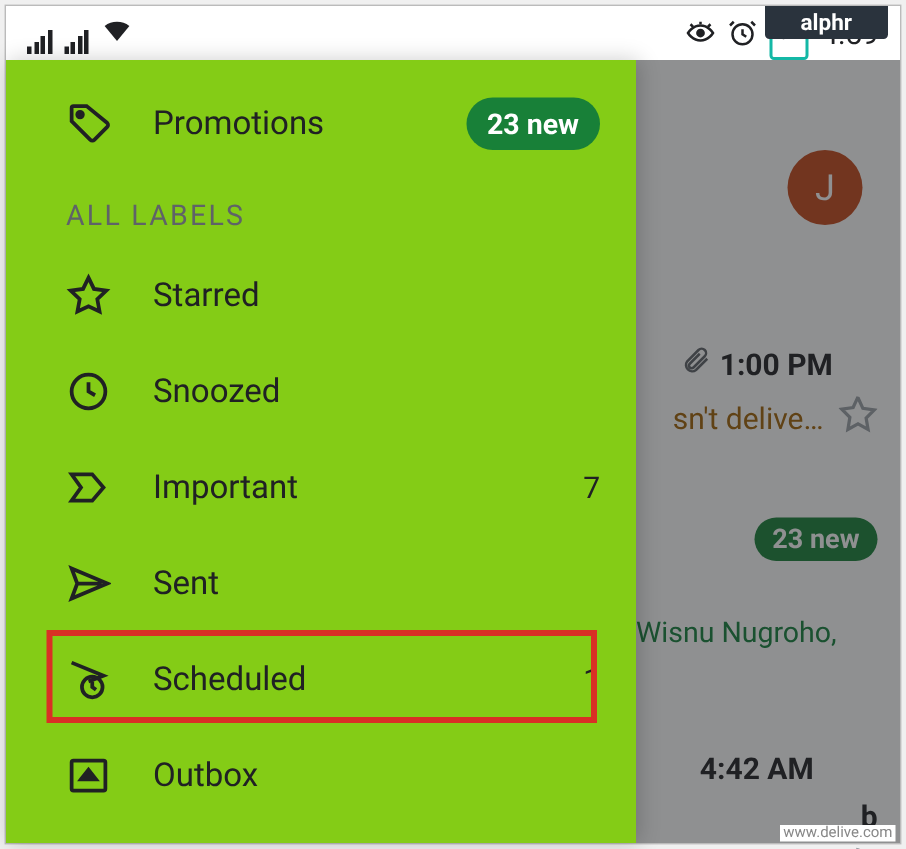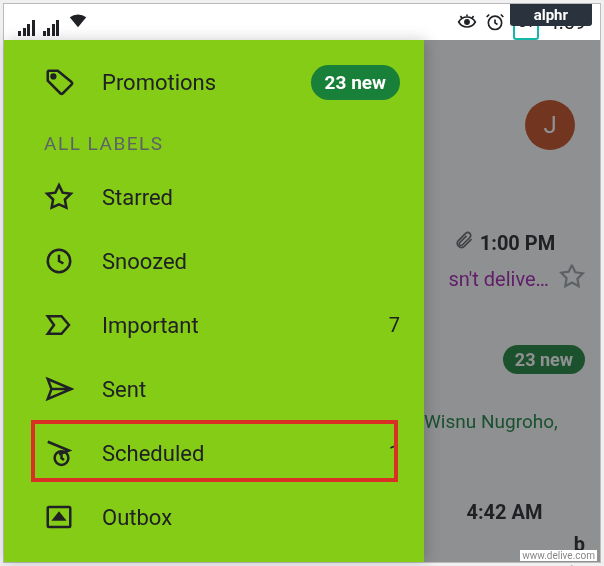--- a/index.html
+++ b/index.html
@@ -76,21 +76,21 @@
       display: flex; flex-direction: column; gap: 8px;
       color: #202124; font-size: 20px;
     }
     .bh-meta { display: flex; align-items: center; gap: 6px; justify-content: center; font-weight: 700; }
     .bh-star { color: #9aa0a6; }
     .bh-badge {
       display: inline-block; background: #188038; color: #fff;
       border-radius: 20px; padding: 4px 12px; font-size: 18px; font-weight: 700;
       align-self: flex-end;
     }
-    .bh-text { color: #a21caf; text-align: right; font-size: 20px; }
+    .bh-text { color: #a16207; text-align: right; font-size: 20px; }
     .bh-1 { top: 190px; }
     .bh-2 { top: 305px; }
     .bh-3 { top: 370px; }
     .bh-4 { top: 460px; }
     .bh-small { font-size: 19px; color: #15803d; }
 
     
     .drawer {
       position: absolute;
       top: 36px; left: 0; bottom: 0;

